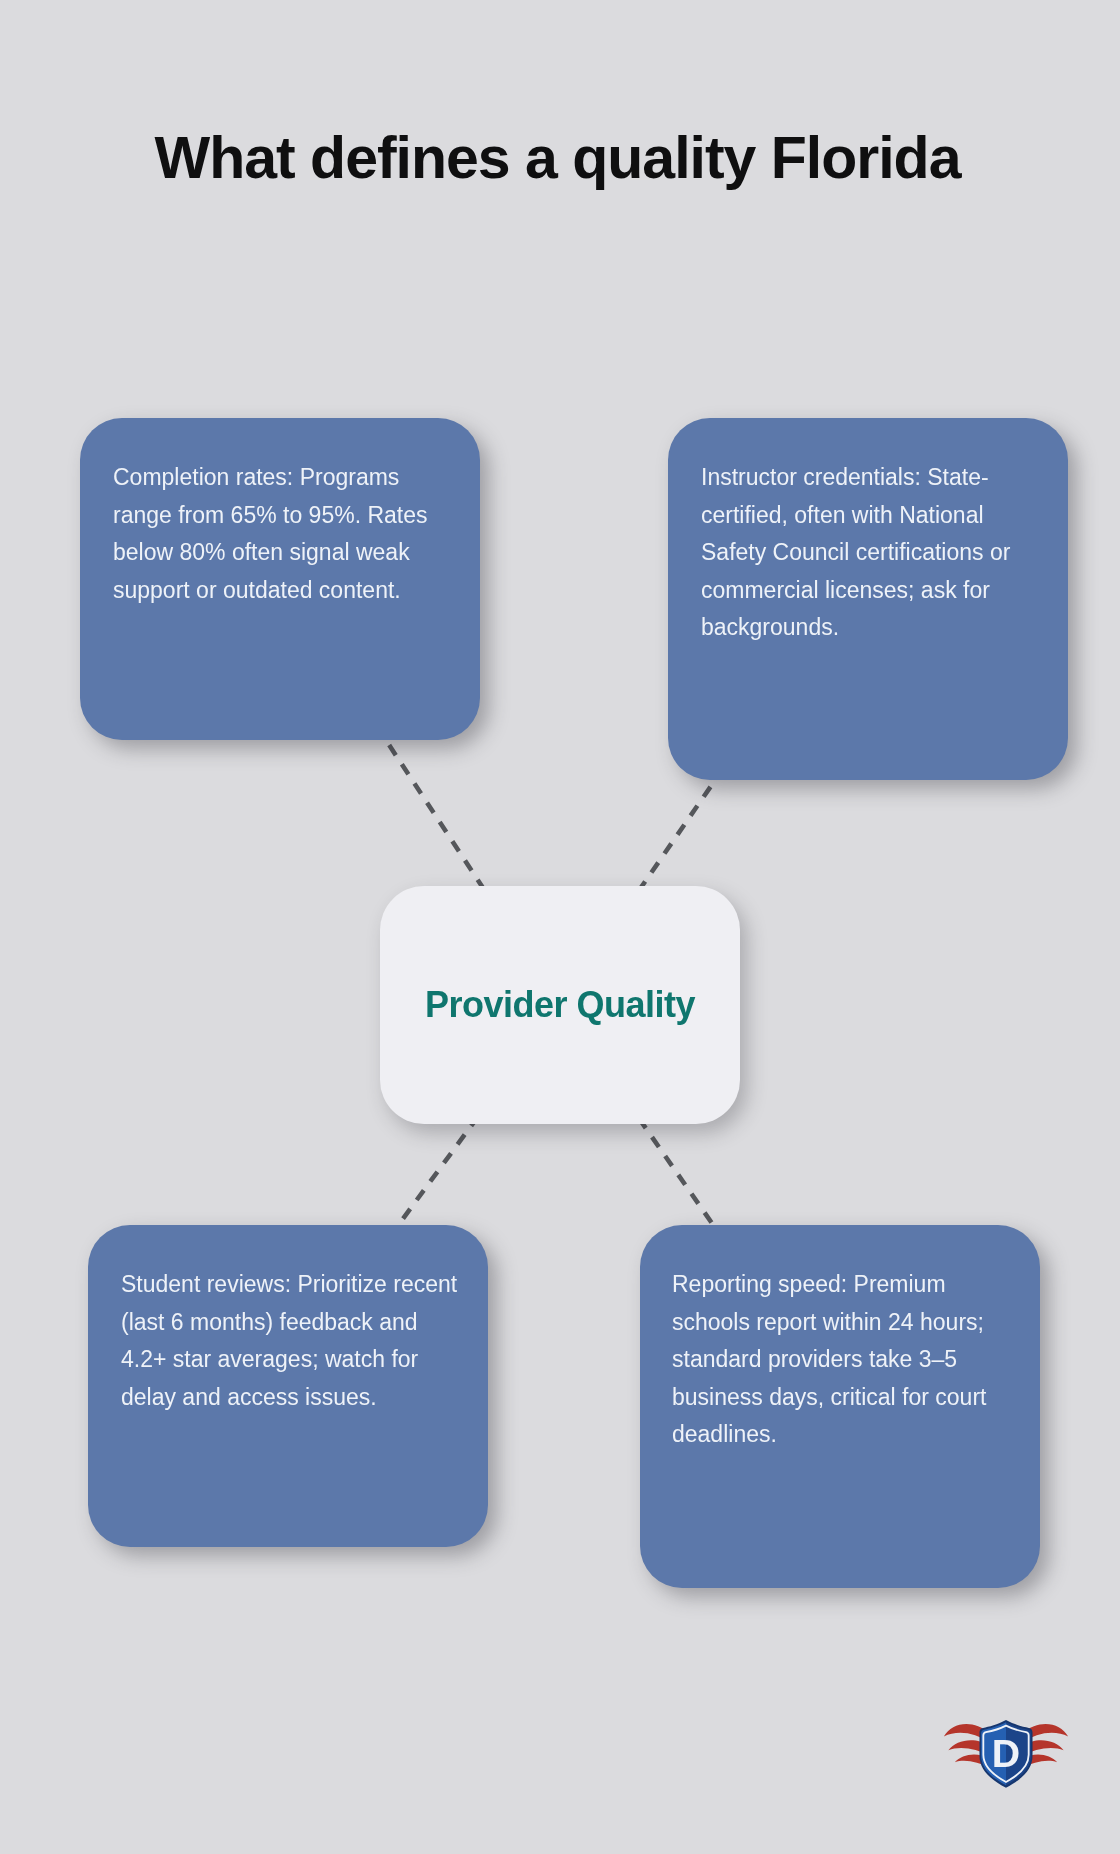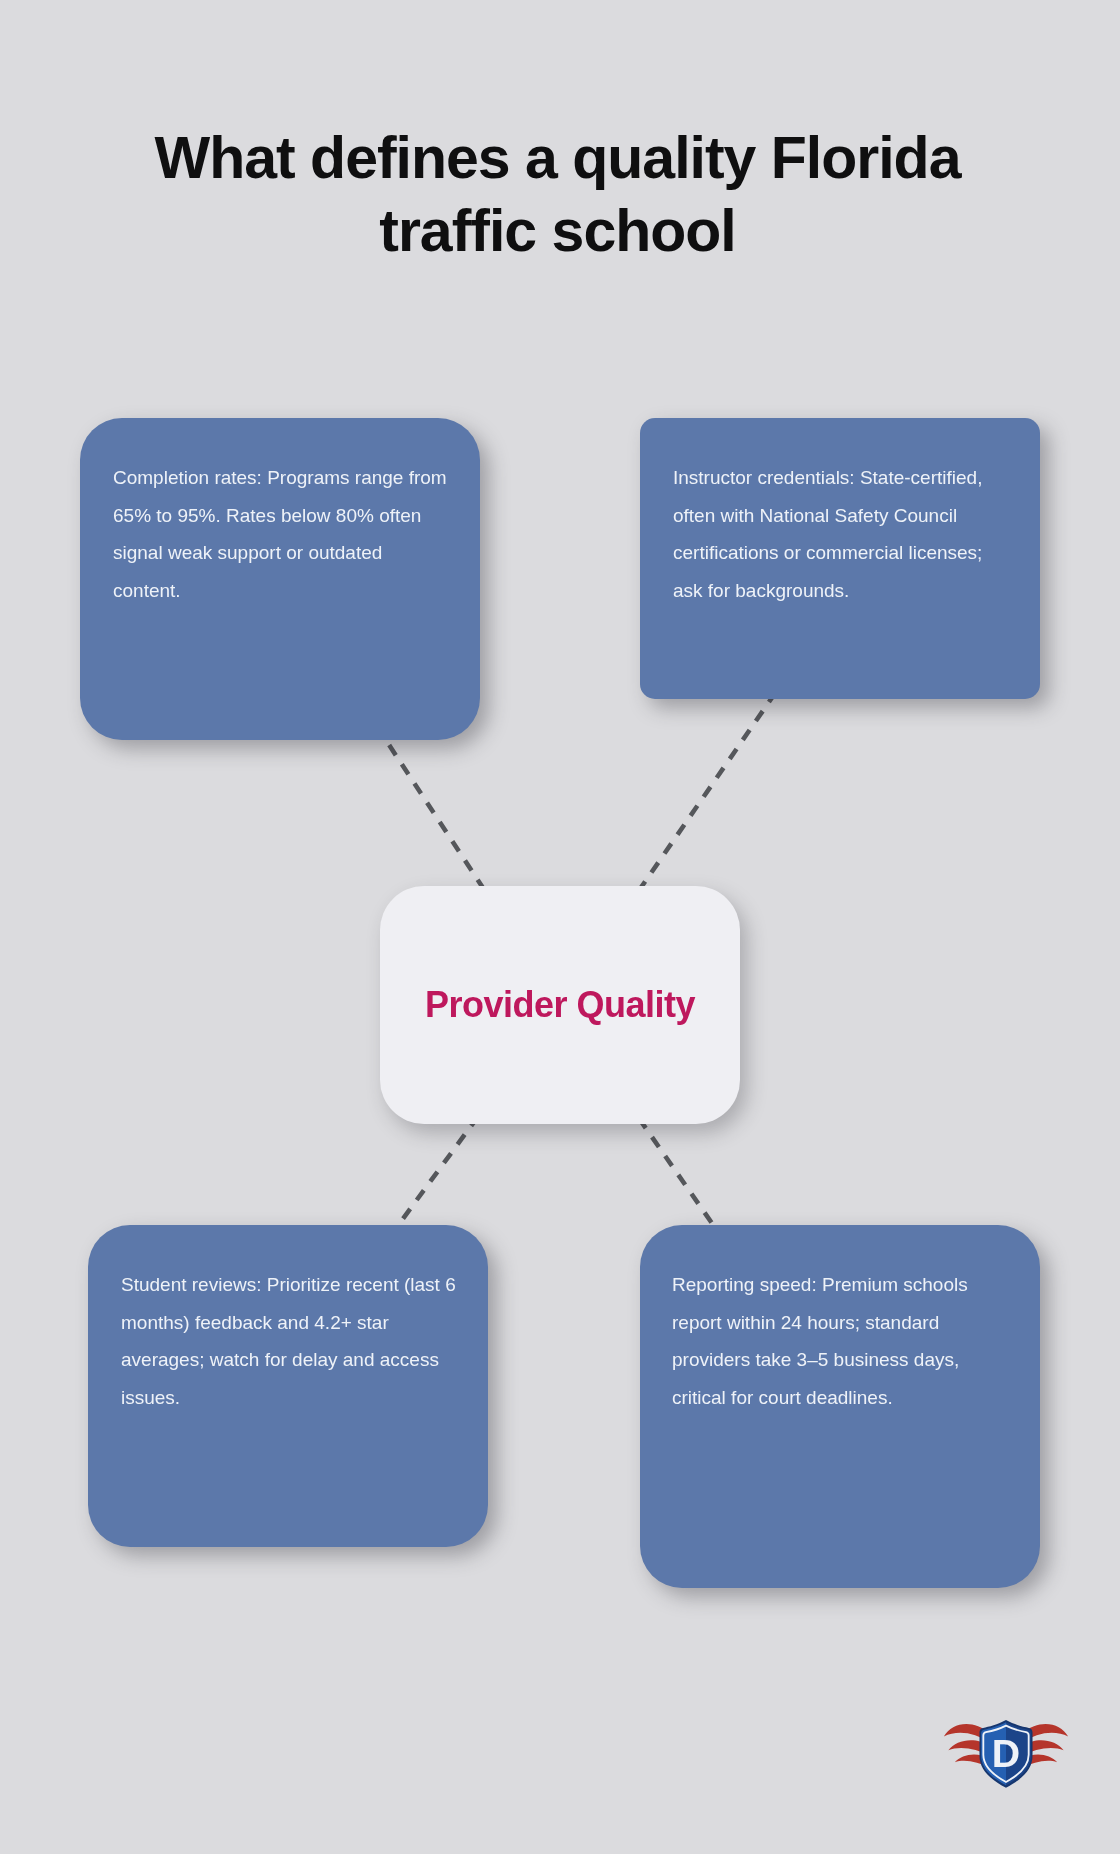--- a/index.html
+++ b/index.html
@@ -33,45 +33,45 @@
     top: 0;
     z-index: 1;
   }
   .node {
     position: absolute;
     z-index: 2;
     box-sizing: border-box;
     background: #5c78aa;
     border-radius: 42px;
     color: #eef2f8;
-    font-size: 19px;
+    font-size: 23px;
     line-height: 37.5px;
     padding: 41px 30px 0 33px;
     box-shadow: 9px 9px 20px rgba(45, 45, 55, 0.35);
   }
   .node-tl { left: 80px;  top: 418px;  width: 400px; height: 322px; }
-  .node-tr { left: 640px; top: 418px;  width: 400px; height: 281px; border-radius: 15px; }
+  .node-tr { left: 668px; top: 418px;  width: 400px; height: 362px; }
   .node-bl { left: 80px;  top: 1225px; width: 400px; height: 322px; margin-left: 8px; }
   .node-br { left: 640px; top: 1225px; width: 400px; height: 363px; padding-left: 32px; }
   .center-node {
     position: absolute;
     z-index: 2;
     left: 380px;
     top: 886px;
     width: 360px;
     height: 238px;
     background: #efeff3;
     border-radius: 44px;
     display: flex;
     align-items: center;
     justify-content: center;
     font-size: 36px;
     font-weight: bold;
     letter-spacing: -0.5px;
-    color: #be185d;
+    color: #0f766e;
     box-shadow: 7px 9px 20px rgba(45, 45, 55, 0.28);
   }
   .logo {
     position: absolute;
     z-index: 2;
     right: 50px;
     bottom: 58px;
     width: 128px;
     height: 86px;
   }
@@ -83,21 +83,20 @@
   <g stroke="#55575b" stroke-width="4.6" stroke-dasharray="12 11" fill="none">
     <line x1="560" y1="1005" x2="280" y2="579"></line>
     <line x1="560" y1="1005" x2="840" y2="599"></line>
     <line x1="560" y1="1005" x2="280" y2="1386"></line>
     <line x1="560" y1="1005" x2="840" y2="1407"></line>
   </g>
 </svg>
 
 <h1 class="title">
   <span>What defines a quality Florida</span>
-  <span>traffic school</span>
 </h1>
 
 <div class="node node-tl">
   <span>Completion rates: Programs range from 65% to 95%. Rates below 80% often signal weak support or outdated content.</span>
 </div>
 
 <div class="node node-tr">
   <span>Instructor credentials: State-certified, often with National Safety Council certifications or commercial licenses; ask for backgrounds.</span>
 </div>
 

